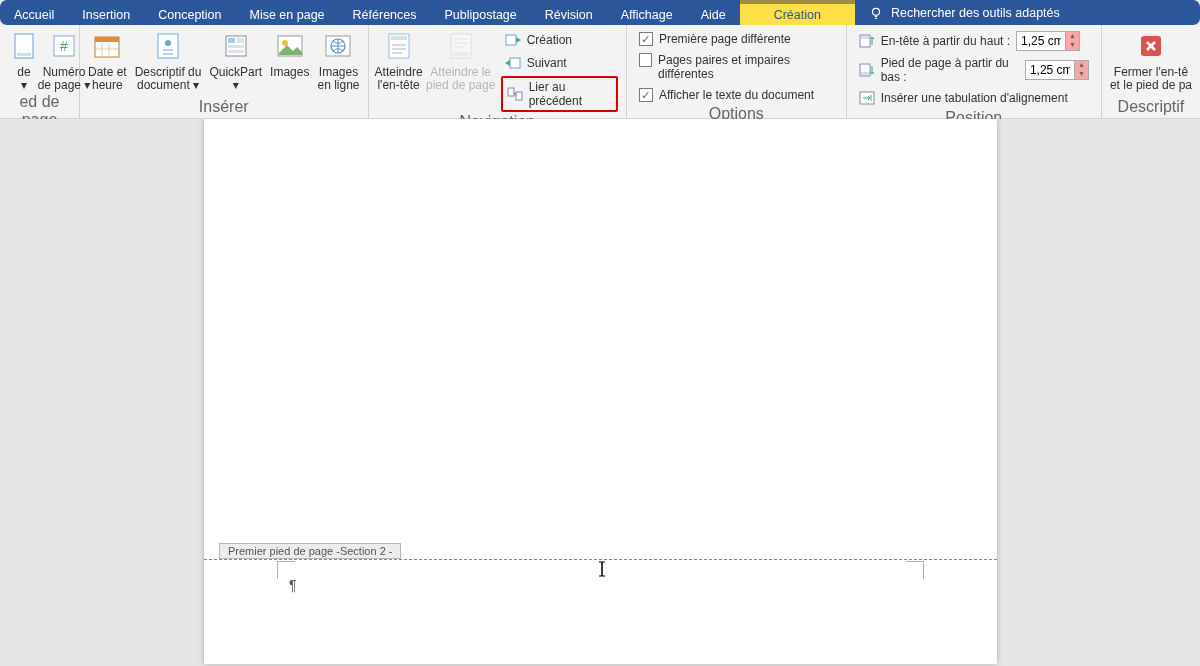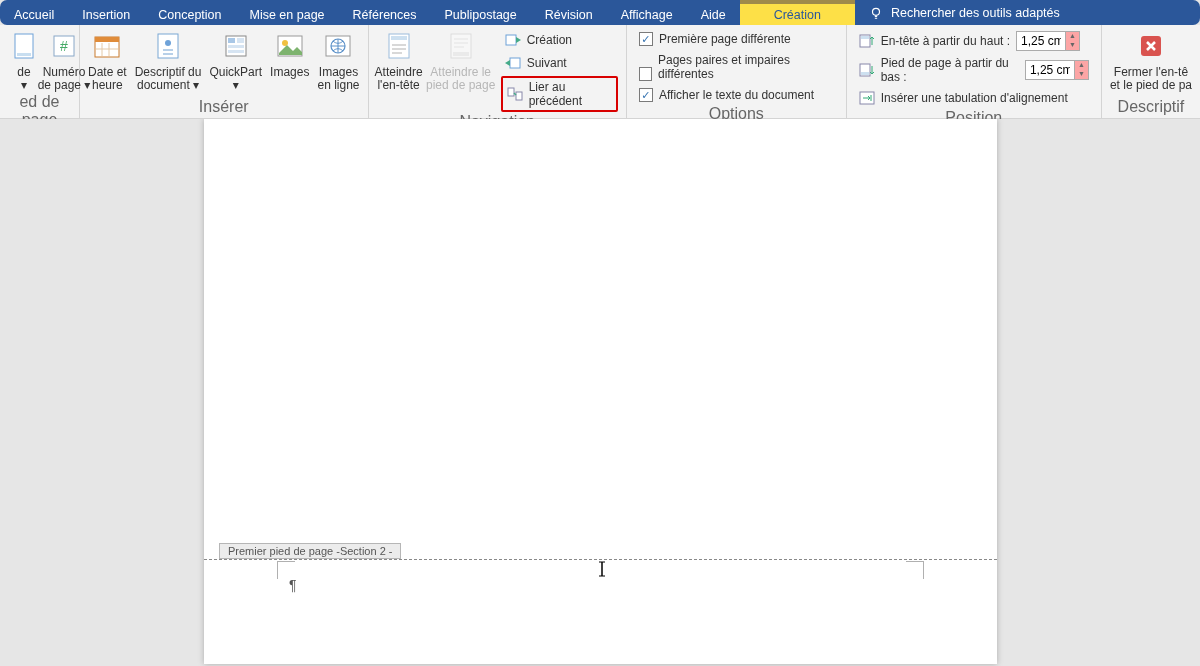--- a/index.html
+++ b/index.html
@@ -22,21 +22,21 @@
 
   .big-btn { display: flex; flex-direction: column; align-items: center; justify-content: flex-start; width: auto; min-width: 40px; padding: 3px 4px 0 4px; text-align: center; line-height: 13px; font-size: 12px; cursor: pointer; }
   .big-btn .ico { width: 32px; height: 32px; display: flex; align-items: center; justify-content: center; margin-bottom: 4px; }
   .big-btn .lbl { white-space: pre; }
   .big-btn.disabled { color: #b7b7b7; }
 
   .stack { display: flex; flex-direction: column; gap: 3px; padding: 3px 4px 0 4px; }
   .row-btn { display: flex; align-items: center; gap: 6px; font-size: 12px; padding: 2px 4px; cursor: pointer; }
   .row-btn .small-ico { width: 16px; height: 16px; display:flex; align-items:center; justify-content:center; }
 
-  .chk { display: flex; align-items: flex-end; gap: 6px; font-size: 12px; padding: 2px 4px; }
+  .chk { display: flex; align-items: flex-start; gap: 6px; font-size: 12px; padding: 2px 4px; }
   .chk-box { width: 14px; height: 14px; border: 1px solid #7a7a7a; background: #fff; display:flex; align-items:center; justify-content:center; }
   .chk-box.checked::after { content: "✓"; color: #3572b0; font-size: 11px; line-height: 1; }
 
   .field-row { display: flex; align-items: center; gap: 6px; font-size: 12px; padding: 1px 4px; }
   .field-row .small-ico { width: 16px; height: 16px; display:flex; align-items:center; justify-content:center; }
   .spin { display: inline-flex; border: 1px solid #ababab; background: #fca5a5; height: 20px; }
   .spin input { border: none; width: 48px; font-size: 12px; padding: 0 4px; outline: none; }
   .spin .arrows { width: 14px; display:flex; flex-direction:column; border-left:1px solid #ababab; }
   .spin .arrows div { flex:1; font-size:7px; line-height:1; text-align:center; color:#666; cursor:pointer; }
 

